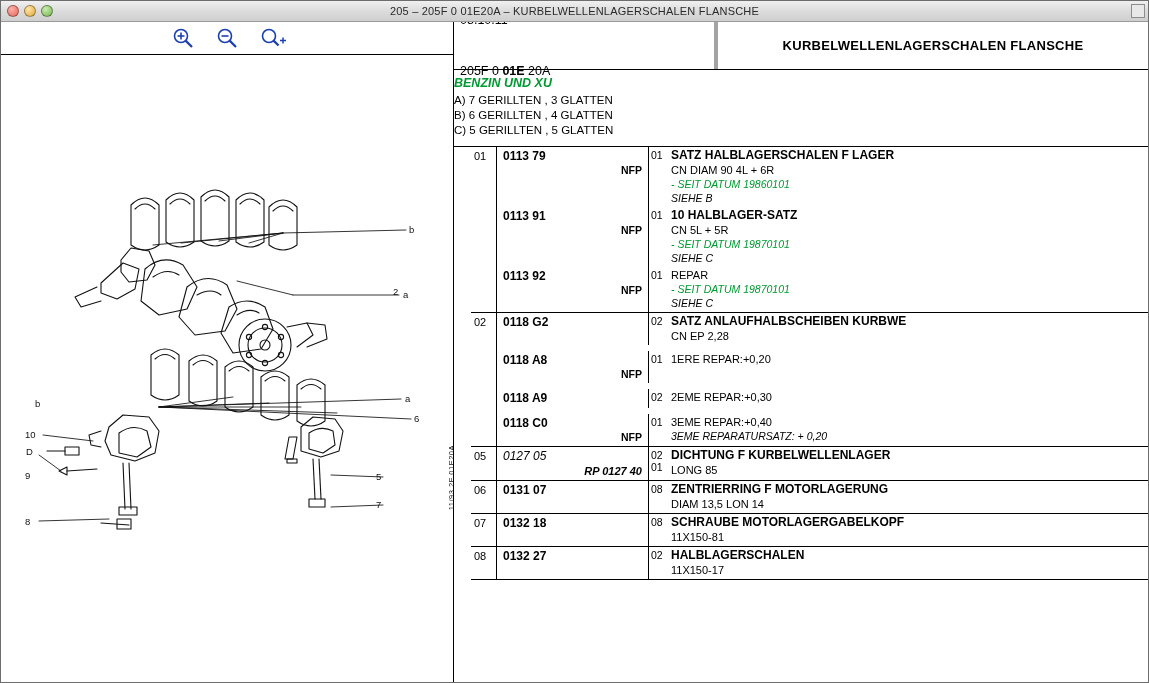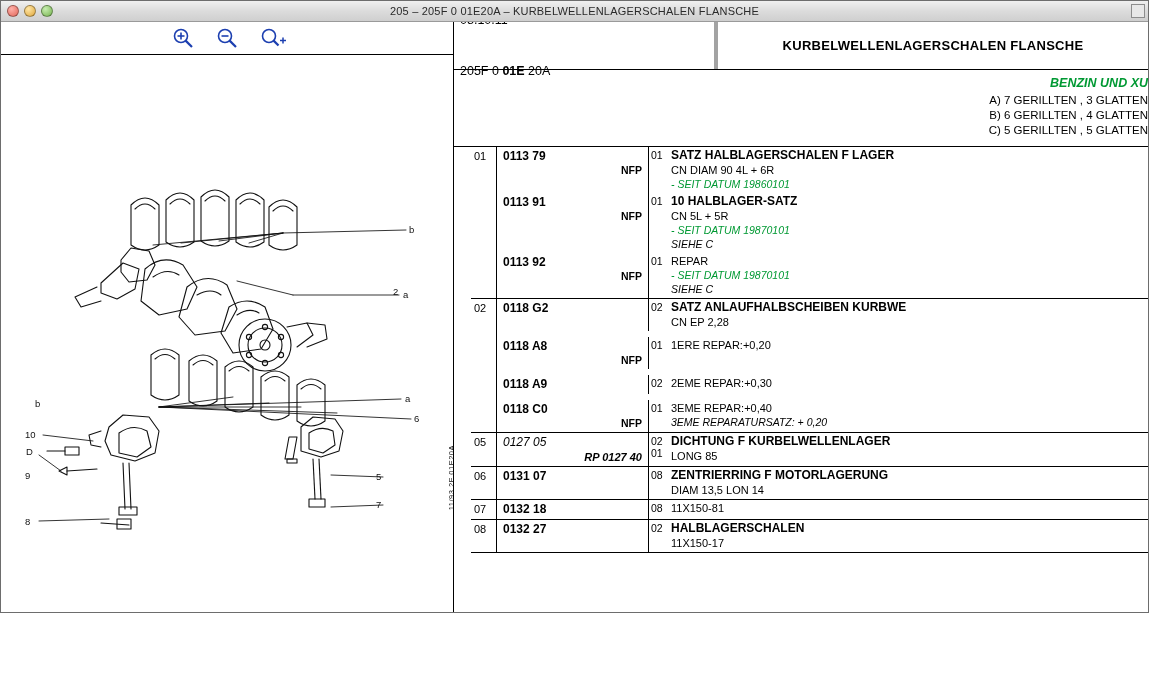--- a/index.html
+++ b/index.html
@@ -5,21 +5,21 @@
   * { box-sizing: border-box; }
   html, body {
     margin: 0; padding: 0;
     width: 1149px; height: 683px;
     overflow: hidden;
     font-family: "Liberation Sans", sans-serif;
     background: #ffffff;
   }
   #app {
     position: relative;
-    width: 1149px; height: 613px;
+    width: 1149px; height: 683px;
     border: 1px solid #6d6d6d;
     background: #ffffff;
     overflow: hidden;
   }
 
   
   .titlebar {
     position: relative;
     height: 21px;
     background: linear-gradient(to bottom, #f0f0f0 0%, #dcdcdc 50%, #cfcfcf 100%);
@@ -132,21 +132,21 @@
   .doc-title {
     font-size: 13px;
     font-weight: bold;
     letter-spacing: .3px;
     color: #000;
   }
 
   .notes-block {
     border-bottom: 1px solid #000;
     padding: 6px 0 8px 0;
-    text-align: right;
+    text-align: left;
   }
   .notes-title {
     color: #009933;
     font-style: italic;
     font-weight: bold;
     font-size: 12.5px;
     margin-bottom: 3px;
   }
   .notes-line {
     font-size: 11.5px;
@@ -407,20 +407,21 @@
             <div class="prow">
               <div class="col-ref">
                 <div class="ref-num">0113 79</div>
                 <div class="nfp">NFP</div>
               </div>
               <div class="col-qty">01</div>
               <div class="col-desc">
                 <div class="d-title">SATZ HALBLAGERSCHALEN F LAGER</div>
                 <div class="d-line">CN DIAM 90 4L + 6R</div>
                 <div class="d-green">- SEIT DATUM 19860101</div>
+                <div class="d-ital">SIEHE B</div>
               </div>
             </div>
             <div class="prow">
               <div class="col-ref">
                 <div class="ref-num">0113 91</div>
                 <div class="nfp">NFP</div>
               </div>
               <div class="col-qty">01</div>
               <div class="col-desc">
                 <div class="d-title">10 HALBLAGER-SATZ</div>
@@ -531,20 +532,21 @@
 
         <div class="grp">
           <div class="col-grp">07</div>
           <div class="col-rest">
             <div class="prow">
               <div class="col-ref">
                 <div class="ref-num">0132 18</div>
               </div>
               <div class="col-qty">08</div>
               <div class="col-desc">
+                <div class="d-title">SCHRAUBE MOTORLAGERGABELKOPF</div>
                 <div class="d-line">11X150-81</div>
               </div>
             </div>
           </div>
         </div>
 
         <div class="grp">
           <div class="col-grp">08</div>
           <div class="col-rest">
             <div class="prow">

